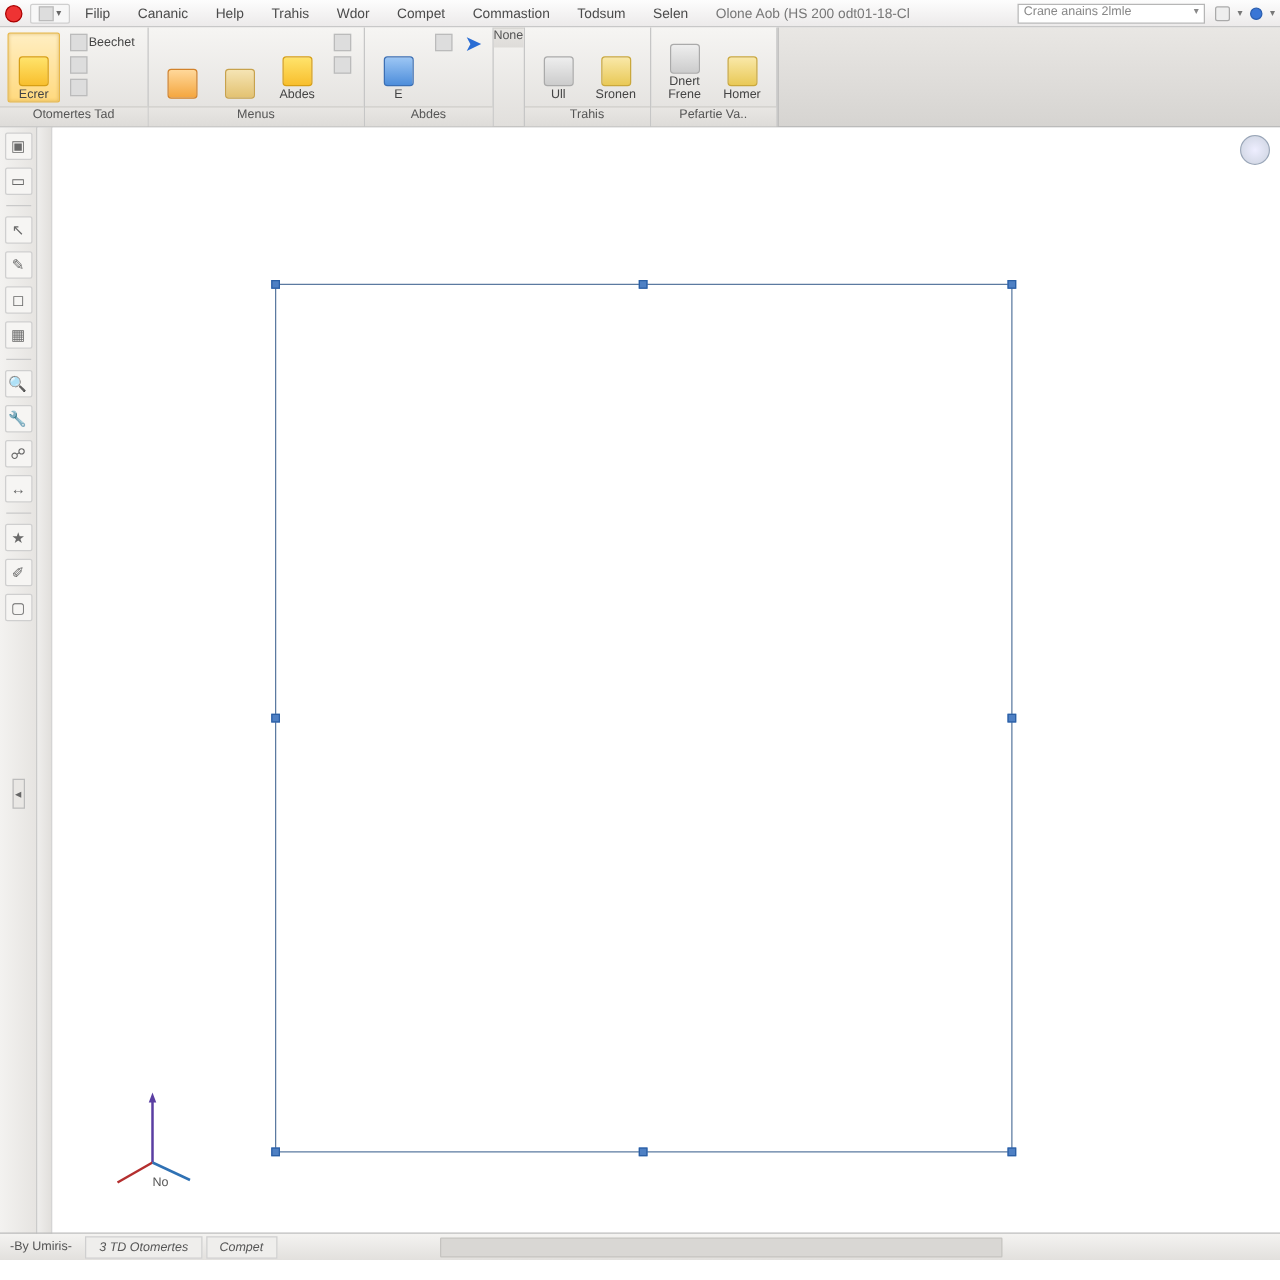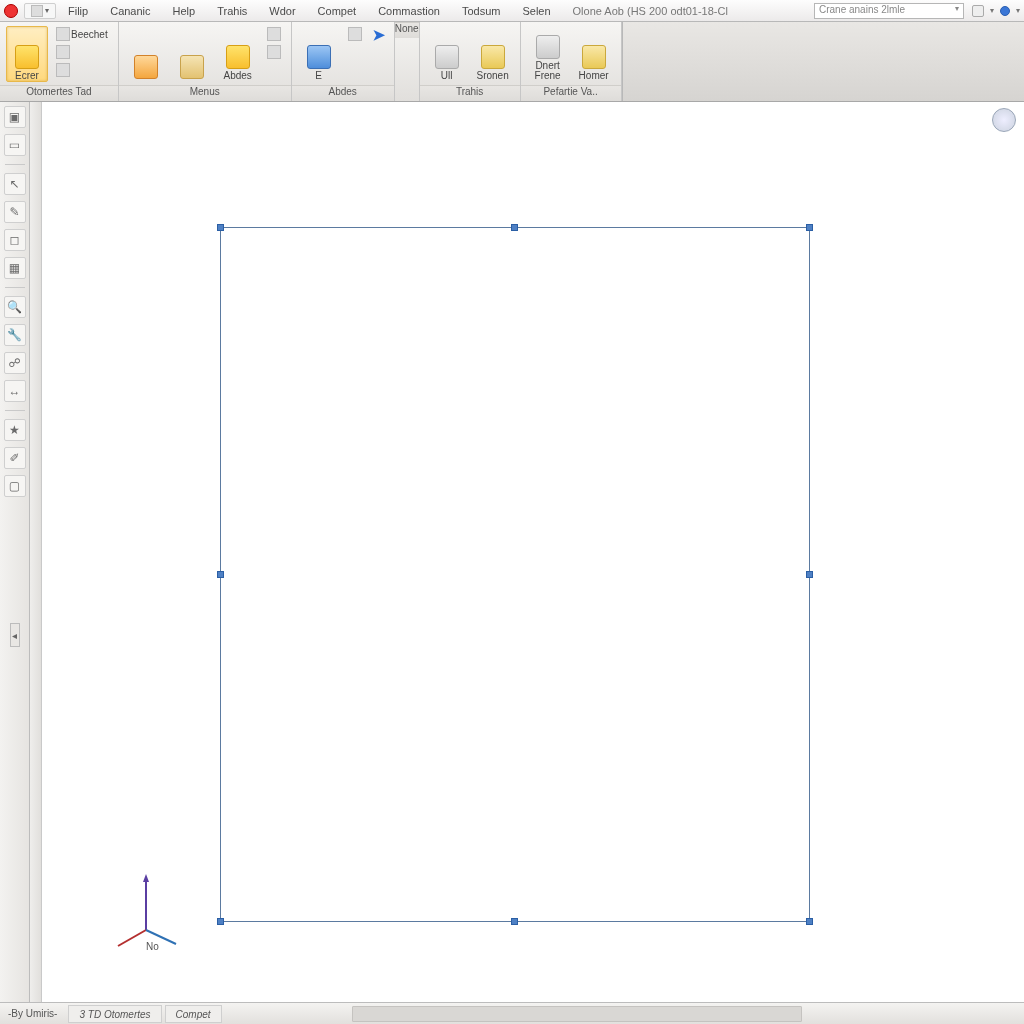--- a/index.html
+++ b/index.html
@@ -54,26 +54,26 @@
 .sel-rect { position:absolute; left:178px; top:125px; width:590px; height:695px; border:1px solid #5b7aa0; }
 .handle { position:absolute; width:7px; height:7px; background:#4e80c4; border:1px solid #2b5fa5; }
 .h-nw { left:-4px; top:-4px; } .h-n { left:50%; top:-4px; margin-left:-4px;} .h-ne { right:-4px; top:-4px;}
 .h-w { left:-4px; top:50%; margin-top:-4px;} .h-e { right:-4px; top:50%; margin-top:-4px;}
 .h-sw { left:-4px; bottom:-4px;} .h-s { left:50%; bottom:-4px; margin-left:-4px;} .h-se { right:-4px; bottom:-4px;}
 
 
 .compass { position:absolute; right:8px; top:6px; width:24px; height:24px; border-radius:50%; background:radial-gradient(#eef,#cbd2de); border:1px solid #9aa6b8;}
 
 
-.triad { position:absolute; left:64px; bottom:54px; width:80px; height:80px; }
+.triad { position:absolute; left:40px; bottom:54px; width:80px; height:80px; }
 .triad svg { width:80px; height:80px; overflow:visible;}
 .triad .axis-label{position:absolute;left:40px;bottom:-4px;font-size:10px;color:#555;}
 
 
-.statusbar { position:absolute; left:0; right:0; bottom:0; height:22px; background:linear-gradient(#f4f3f1,#e2e0dd); border-top:1px solid #bcbcbc; display:flex; align-items:center; font-size:10px; color:#555;}
+.statusbar { position:absolute; left:0; right:0; bottom:16px; height:22px; background:linear-gradient(#f4f3f1,#e2e0dd); border-top:1px solid #bcbcbc; display:flex; align-items:center; font-size:10px; color:#555;}
 .statusbar .stat-item { padding:0 10px; height:18px; line-height:18px; border:1px solid #cfcfcf; background:#efeeec; margin-left:3px;font-style:italic;}
 .statusbar .stat-first { border:none; background:transparent; padding:0 8px;}
 .statusbar .progress-track { margin-left:130px; width:450px; height:16px; background:#d9d7d4; border:1px solid #c5c3c0; border-radius:1px;}
 </style>
 </head>
 <body>
 
 <div class="menubar">
   <span class="app-icon"></span>
   <span class="qat">

